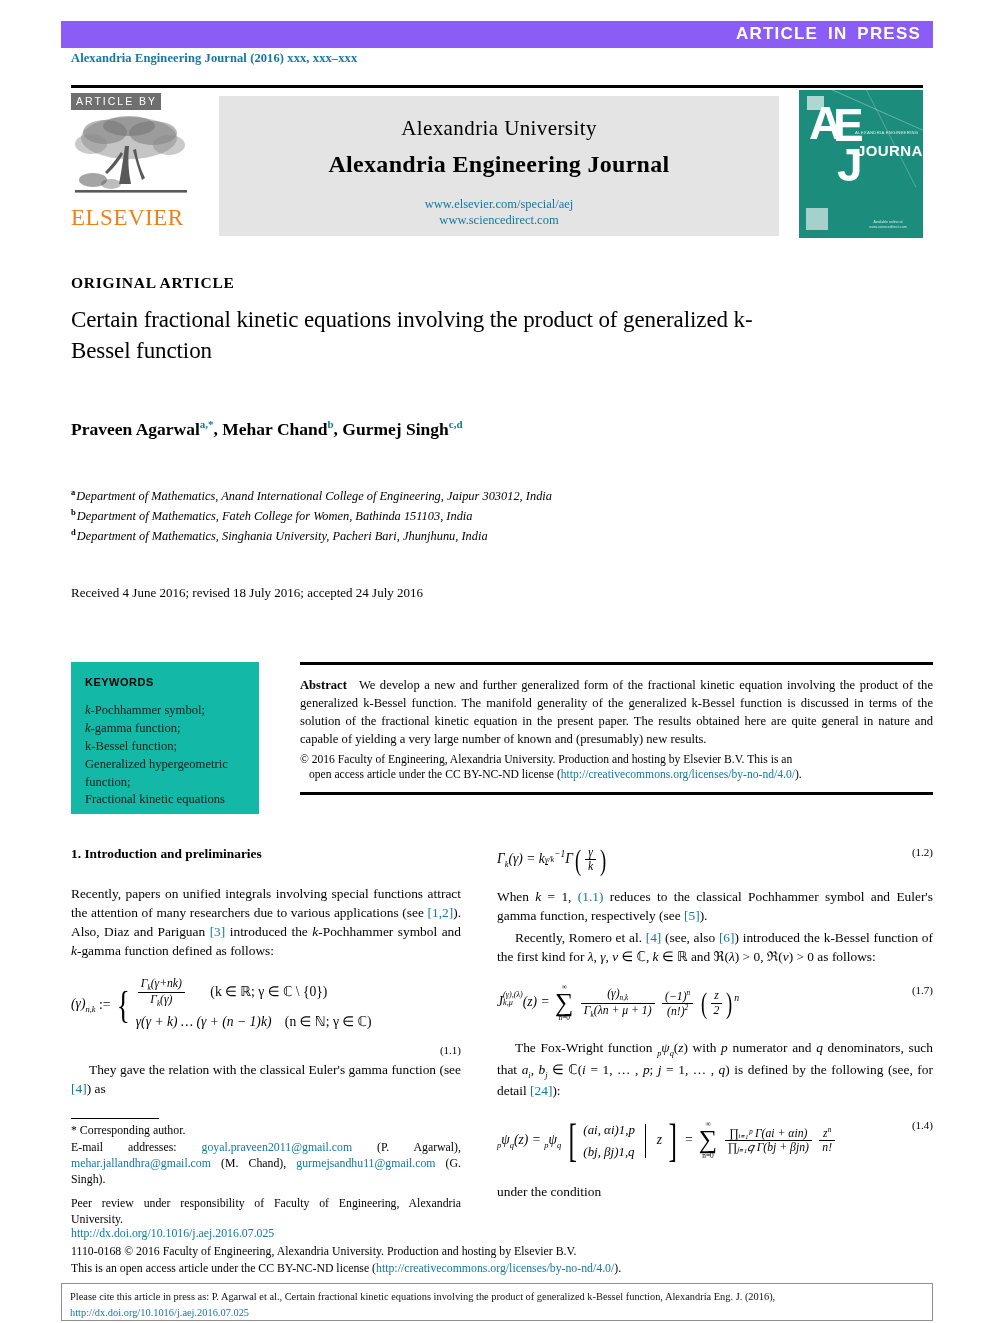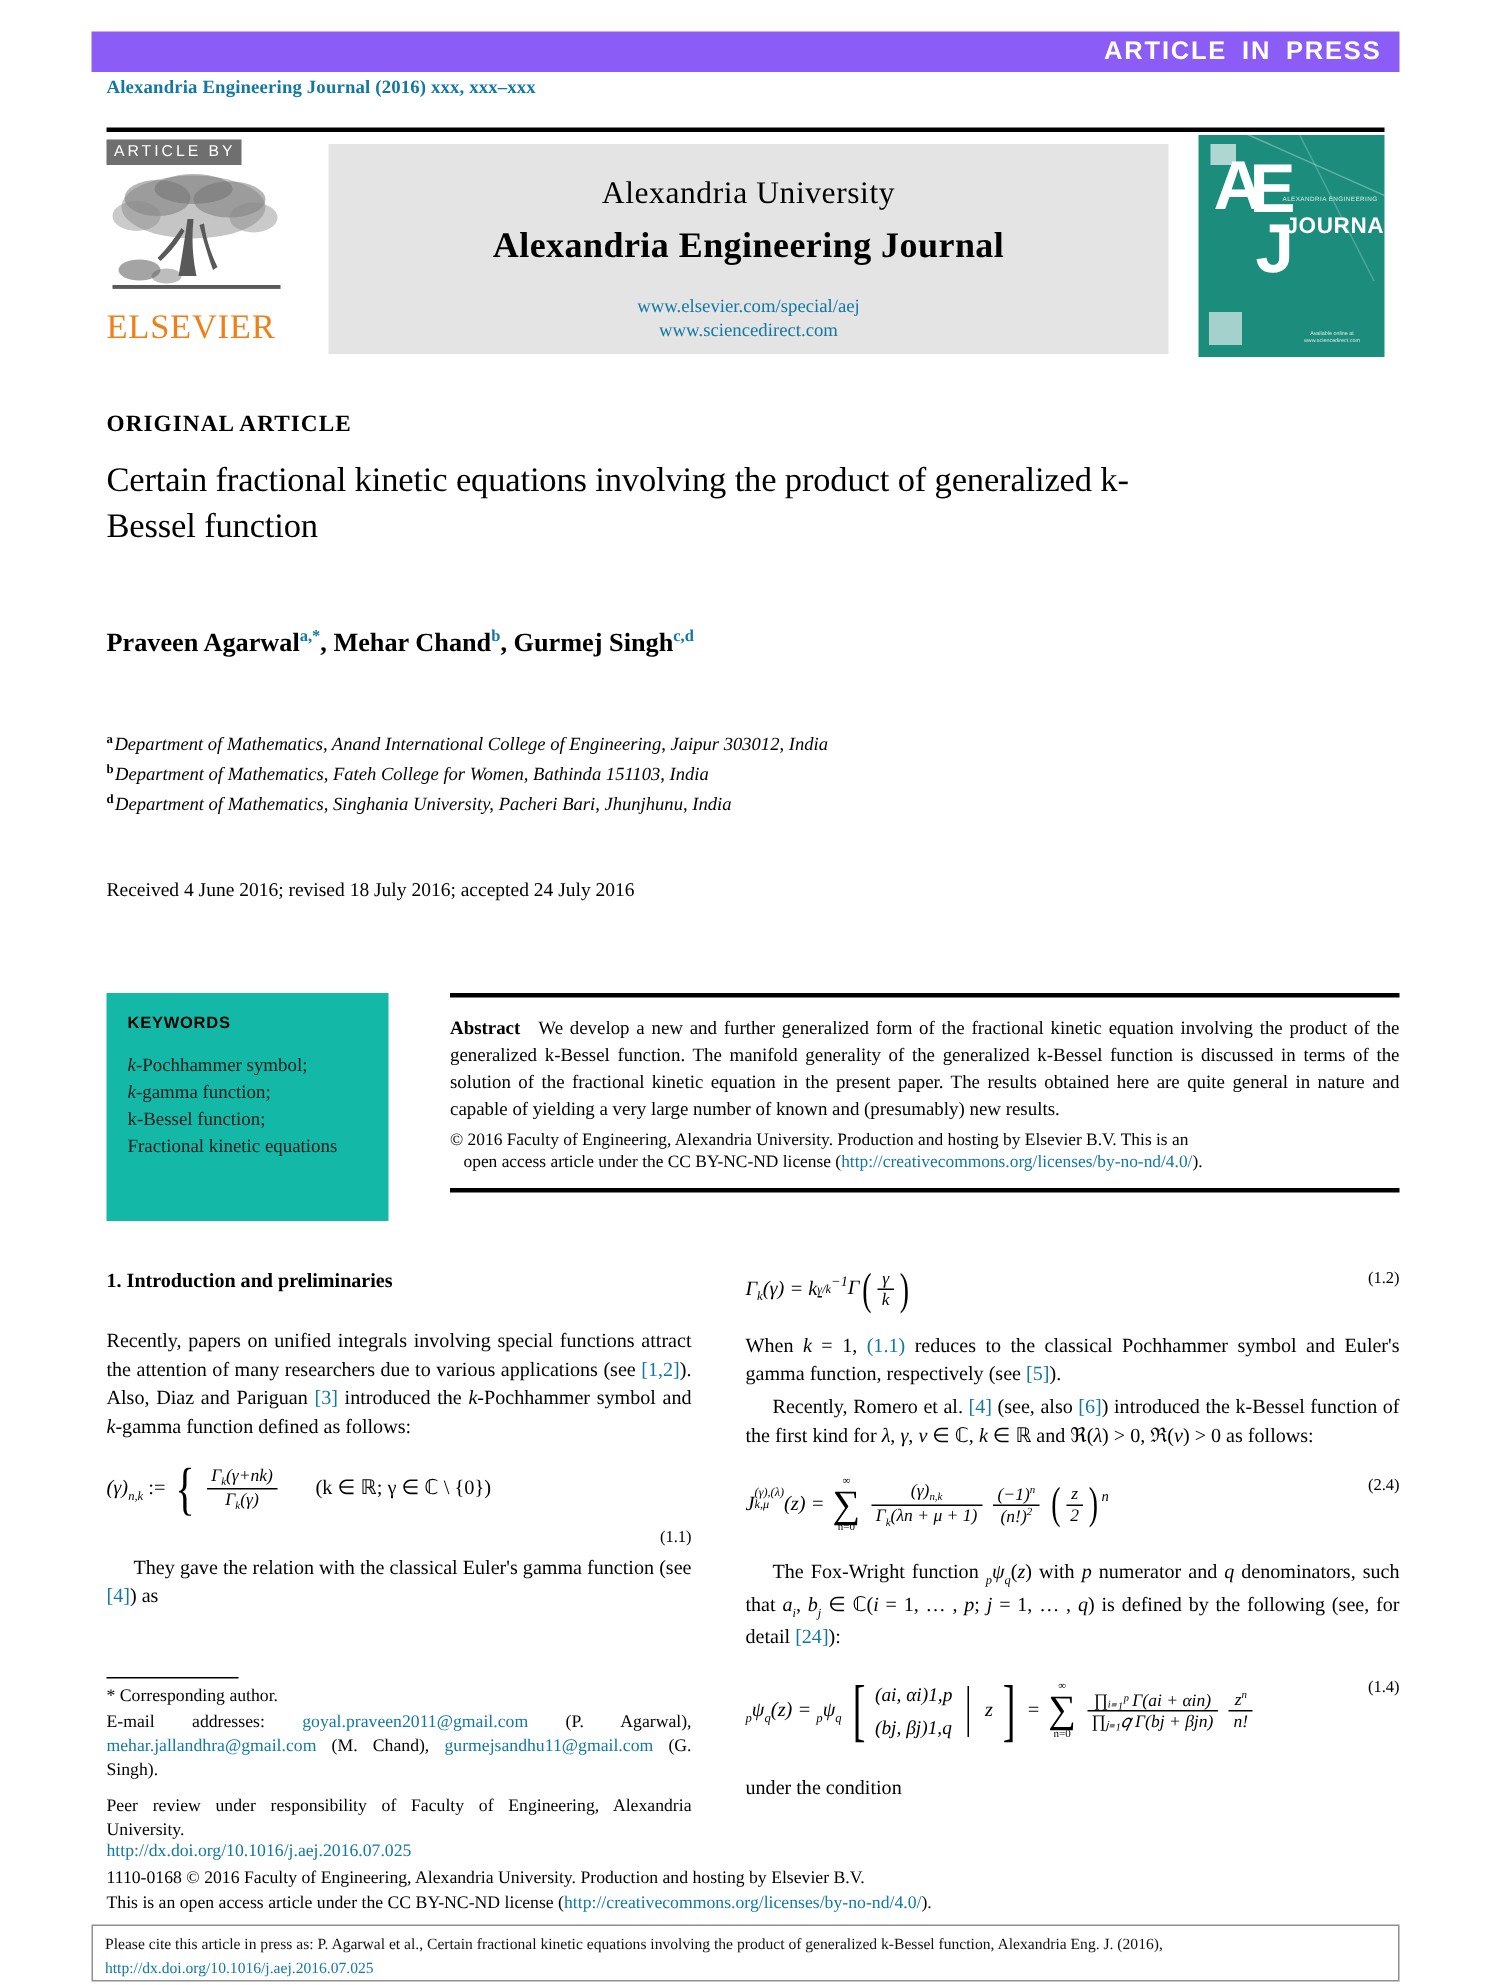--- a/index.html
+++ b/index.html
@@ -516,20 +516,21 @@
 </div>
 
 <div class="history">Received 4 June 2016; revised 18 July 2016; accepted 24 July 2016</div>
 
 <div class="kw-box">
   <div class="kw-title">KEYWORDS</div>
   <div class="kw-list">
     <div><i>k</i>-Pochhammer symbol;</div>
     <div><i>k</i>-gamma function;</div>
     <div>k-Bessel function;</div>
+    <div>Generalized hypergeometric function;</div>
     <div>Fractional kinetic equations</div>
   </div>
 </div>
 
 <div class="abs-wrap">
   <div class="abs-rule-top"></div>
   <div class="abs-body">
     <span class="abs-label">Abstract</span><span>We develop a new and further generalized form of the fractional kinetic equation involving the product of the generalized k-Bessel function. The manifold generality of the generalized k-Bessel function is discussed in terms of the solution of the fractional kinetic equation in the present paper. The results obtained here are quite general in nature and capable of yielding a very large number of known and (presumably) new results.</span>
     <div class="abs-copy">
       <span>© 2016 Faculty of Engineering, Alexandria University. Production and hosting by Elsevier B.V. This is an</span>
@@ -548,20 +549,24 @@
     <span class="m">(γ)<sub class="tiny">n,k</sub></span> <span class="up">:=</span>
     <span class="brace">{</span>
     <span class="cases">
       <span class="row1">
         <span class="frac">
           <span class="num m">Γ<sub class="tiny">k</sub>(γ+nk)</span>
           <span class="den m">Γ<sub class="tiny">k</sub>(γ)</span>
         </span>
         <span class="cond">(k ∈ ℝ; γ ∈ ℂ \ {0})</span>
       </span>
+      <span class="row2">
+        <span class="m">γ(γ + k) … (γ + (n − 1)k)</span>
+        <span class="cond" style="margin-left:10px;">(n ∈ ℕ; γ ∈ ℂ)</span>
+      </span>
     </span>
   </div>
   <div style="position:relative;height:16px;">
     <span class="eq-num">(1.1)</span>
   </div>
 
   <p class="body indent"><span>They gave the relation with the classical Euler's gamma function (see </span><span class="lnk">[4]</span><span>) as</span></p>
 </div>
 
 <div class="col-right">
@@ -577,21 +582,21 @@
   <div class="eq-row" style="margin-top:18px;">
     <span class="m">J</span><span class="supsub"><span class="m">(γ),(λ)</span><span class="m">k,μ</span></span><span class="m">(z) =</span>
     <span class="sum">
       <span class="lim">∞</span>
       <span class="sig">∑</span>
       <span class="lim">n=0</span>
     </span>
     <span class="frac"><span class="num m">(γ)<sub class="tiny">n,k</sub></span><span class="den m">Γ<sub class="tiny">k</sub>(λn + μ + 1)</span></span>
     <span class="frac"><span class="num m">(−1)<sup class="tiny">n</sup></span><span class="den m">(n!)<sup class="tiny">2</sup></span></span>
     <span class="paren-big">(</span><span class="frac"><span class="num m">z</span><span class="den m">2</span></span><span class="paren-big">)</span><span class="m" style="font-size:0.72em;vertical-align:super;">n</span>
-    <span class="eq-num">(2.4)</span>
+    <span class="eq-num">(1.7)</span>
   </div>
 
   <p class="body indent" style="margin-top:16px;"><span>The Fox-Wright function <sub class="tiny"><i>p</i></sub><i>ψ</i><sub class="tiny"><i>q</i></sub>(<i>z</i>) with <i>p</i> numerator and <i>q</i> denominators, such that <i>a<sub class="tiny">i</sub></i>, <i>b<sub class="tiny">j</sub></i> ∈ ℂ(<i>i</i> = 1, … , <i>p</i>; <i>j</i> = 1, … , <i>q</i>) is defined by the following (see, for detail </span><span class="lnk">[24]</span><span>):</span></p>
 
   <div class="eq-row" style="margin-top:18px;">
     <span class="m"><sub class="tiny">p</sub>ψ<sub class="tiny">q</sub>(z) = <sub class="tiny">p</sub>ψ<sub class="tiny">q</sub></span>
     <span class="bracket-big">[</span>
     <span class="stack2">
       <span class="m">(ai, αi)1,p</span>
       <span class="m">(bj, βj)1,q</span>

